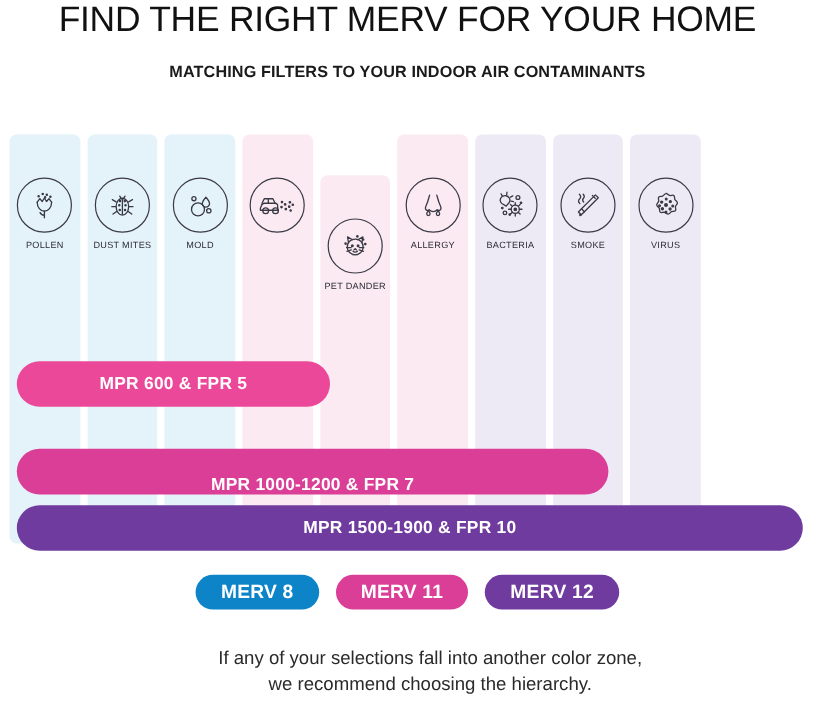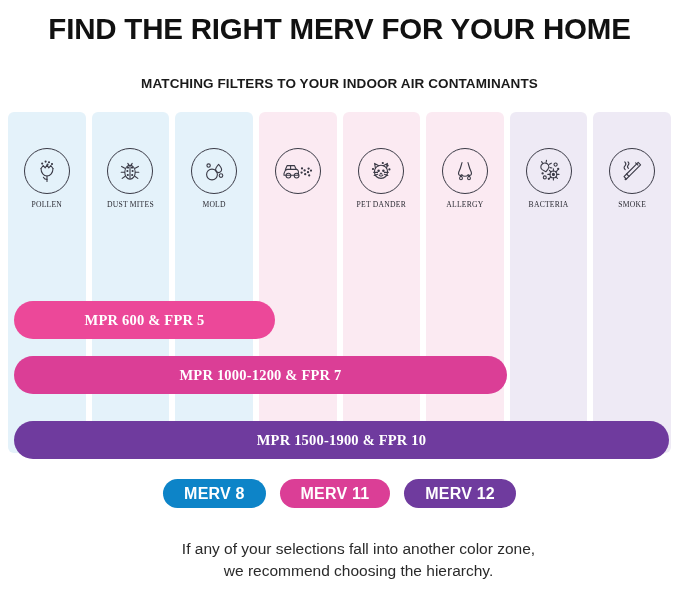--- a/index.html
+++ b/index.html
@@ -16,45 +16,44 @@
     position: relative;
   }
 
   
   .header {
     text-align: center;
     padding-top: 2px;
   }
   .title {
     font-size: 29.5px;
-    font-weight: bold;
+    font-weight: normal;
     letter-spacing: -0.2px;
     line-height: 1.05;
-    margin: 12px;
+    margin: 0;
     color: #111111;
     white-space: nowrap;
   }
   .subtitle {
     font-size: 13.5px;
     font-weight: bold;
     letter-spacing: 0.1px;
     margin: 0;
     padding-top: 19px;
     color: #1a1a1a;
     white-space: nowrap;
   }
 
   
   .chart {
     position: absolute;
     left: 8px;
     top: 112px;
-    width: 663px;
+    width: 576px;
     height: 341px;
-    font-family: Liberation Serif, serif;
   }
   .columns {
     position: absolute;
     inset: 0;
     display: flex;
     gap: 6px;
   }
   .column {
     flex: 1 1 0;
     border-radius: 6px;
@@ -108,21 +107,21 @@
     align-items: center;
     justify-content: center;
     color: #ffffff;
     font-size: 14.5px;
     font-weight: bold;
     letter-spacing: 0.2px;
     pointer-events: auto;
     box-sizing: border-box;
   }
   .bar-blue   { left: 6px; top: 189px; width: 261px; }
-  .bar-pink   { left: 6px; top: 244px; width: 493px; }
+  .bar-pink   { left: 6px; top: 262px; width: 493px; align-items: flex-end; }
   .bar-purple { left: 6px; top: 309px; width: 655px; }
 
   
   .legend {
     position: absolute;
     left: 0;
     right: 0;
     top: 479px;
     display: flex;
     justify-content: center;
@@ -231,21 +230,21 @@
       <circle cx="23.2" cy="18.2" r="0.6" fill="#3a3a46"></circle>
       <circle cx="26" cy="16.2" r="0.6" fill="#3a3a46"></circle>
       <circle cx="26.6" cy="12.6" r="0.6" fill="#3a3a46"></circle>
       <circle cx="20" cy="12.4" r="0.55" fill="#3a3a46"></circle>
       <circle cx="29" cy="14.6" r="0.55" fill="#3a3a46"></circle>
       <circle cx="27.2" cy="19.4" r="0.55" fill="#3a3a46"></circle>
     </svg>
           </div>
         </div>
       </div>
-      <div class="column" style="background: rgb(251, 234, 242);">
+      <div class="column" style="background: rgb(251, 234, 242); margin-top: 34px;">
         <div class="col-icon-wrap">
           <div class="icon-circle">
             <svg width="30" height="30" viewBox="0 0 30 30" fill="none" stroke="#3a3a46" stroke-width="1.1" stroke-linecap="round" stroke-linejoin="round">
       <path d="M9.4 12.2L8.6 7.4l4.2 2.4M20.6 12.2l.8-4.8-4.2 2.4"></path>
       <path d="M15 9.2c-3.7 0-6.6 2.9-6.6 6.6S11.3 22.4 15 22.4s6.6-2.9 6.6-6.6S18.7 9.2 15 9.2z"></path>
       <circle cx="12.6" cy="14.8" r="0.7" fill="#3a3a46"></circle>
       <circle cx="17.4" cy="14.8" r="0.7" fill="#3a3a46"></circle>
       <path d="M15 17.2l-1 .9M15 17.2l1 .9"></path>
       <path d="M13.2 19.4c.6.5 1.2.7 1.8.7s1.2-.2 1.8-.7"></path>
       <path d="M11.6 16.4H7.8M11.7 18.2l-3.6 1.2M18.4 16.4h3.8M18.3 18.2l3.6 1.2"></path>
@@ -299,20 +298,39 @@
       <path d="M18.6 6.8l2.4 2.4"></path>
       <path d="M9.6 18l2.4 2.4"></path>
       <path d="M8.2 13.6c-1.4-1.4-1.4-2.6-.2-3.8 1.2-1.2 1.2-2.6-.2-4"></path>
       <path d="M11.4 12.4c-1.2-1.2-1.2-2.2-.2-3.2 1-1 1-2.2-.2-3.4"></path>
       <circle cx="8.6" cy="23.2" r="0.5" fill="#3a3a46"></circle>
     </svg>
           </div>
         </div>
         <div class="col-label">SMOKE</div>
       </div>
+      <div class="column" style="background: rgb(238, 234, 245);">
+        <div class="col-icon-wrap">
+          <div class="icon-circle">
+            <svg width="32" height="32" viewBox="0 0 32 32" fill="none" stroke="#3a3a46" stroke-width="1.1" stroke-linecap="round" stroke-linejoin="round">
+      <path d="M16 6.2c1.3 0 1.9 1.4 3.1 1.7 1.2.3 2.4-.7 3.4 0 1 .8.4 2.2.9 3.3.5 1.1 2 1.5 2.1 2.8.1 1.3-1.3 1.9-1.6 3.1-.3 1.2.8 2.4 0 3.4-.8 1-2.2.4-3.3.9-1.1.5-1.5 2-2.8 2.1-1.3.1-1.9-1.3-3.1-1.6-1.2-.3-2.4.8-3.4 0-1-.8-.4-2.2-.9-3.3-.5-1.1-2-1.5-2.1-2.8-.1-1.3 1.3-1.9 1.6-3.1.3-1.2-.8-2.4 0-3.4.8-1 2.2-.4 3.3-.9 1.1-.5 1.5-2 2.8-2.1z"></path>
+      <circle cx="16" cy="15.8" r="1.1" fill="#3a3a46"></circle>
+      <circle cx="12.4" cy="13.4" r="0.85" fill="#3a3a46"></circle>
+      <circle cx="19.6" cy="13" r="0.85" fill="#3a3a46"></circle>
+      <circle cx="13" cy="19" r="0.85" fill="#3a3a46"></circle>
+      <circle cx="19.4" cy="19.2" r="0.85" fill="#3a3a46"></circle>
+      <circle cx="16.2" cy="10.8" r="0.7" fill="#3a3a46"></circle>
+      <circle cx="10.6" cy="16.4" r="0.7" fill="#3a3a46"></circle>
+      <circle cx="21.6" cy="16.6" r="0.7" fill="#3a3a46"></circle>
+      <circle cx="16" cy="21.6" r="0.7" fill="#3a3a46"></circle>
+    </svg>
+          </div>
+        </div>
+        <div class="col-label">VIRUS</div>
+      </div>
     </div>
   <div class="bars">
       <div class="bar bar-blue" style="background: #ec4899;">
         <span>MPR 600 &amp; FPR 5</span>
       </div>
       <div class="bar bar-pink" style="background: rgb(219, 62, 150);">
         <span>MPR 1000-1200 &amp; FPR 7</span>
       </div>
       <div class="bar bar-purple" style="background: rgb(111, 59, 158);">
         <span>MPR 1500-1900 &amp; FPR 10</span>

